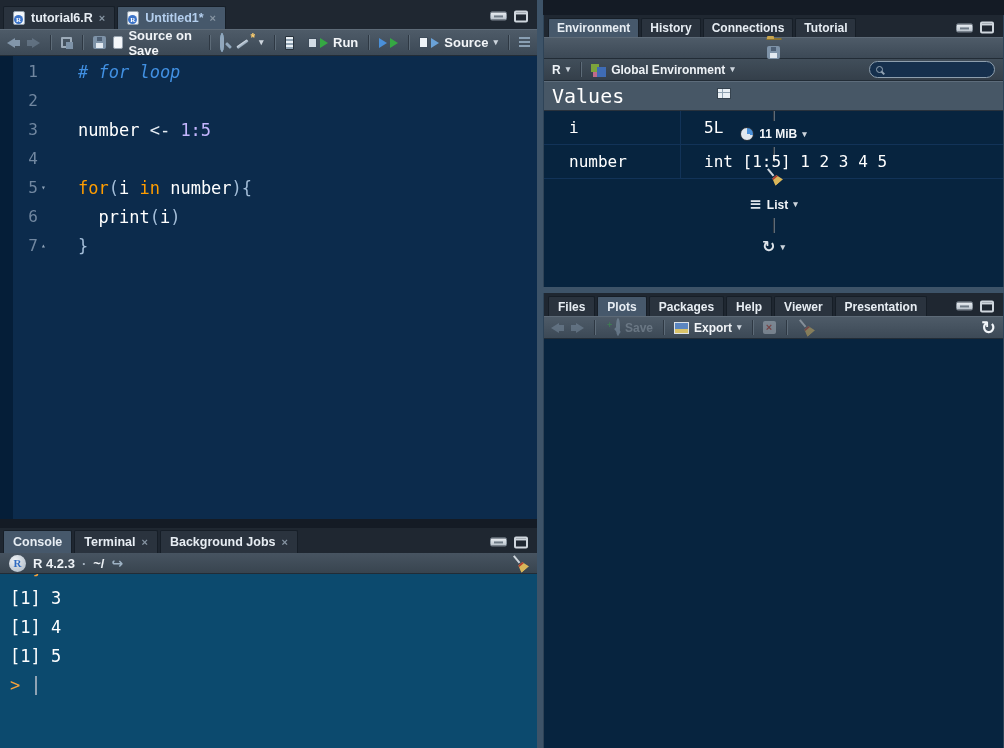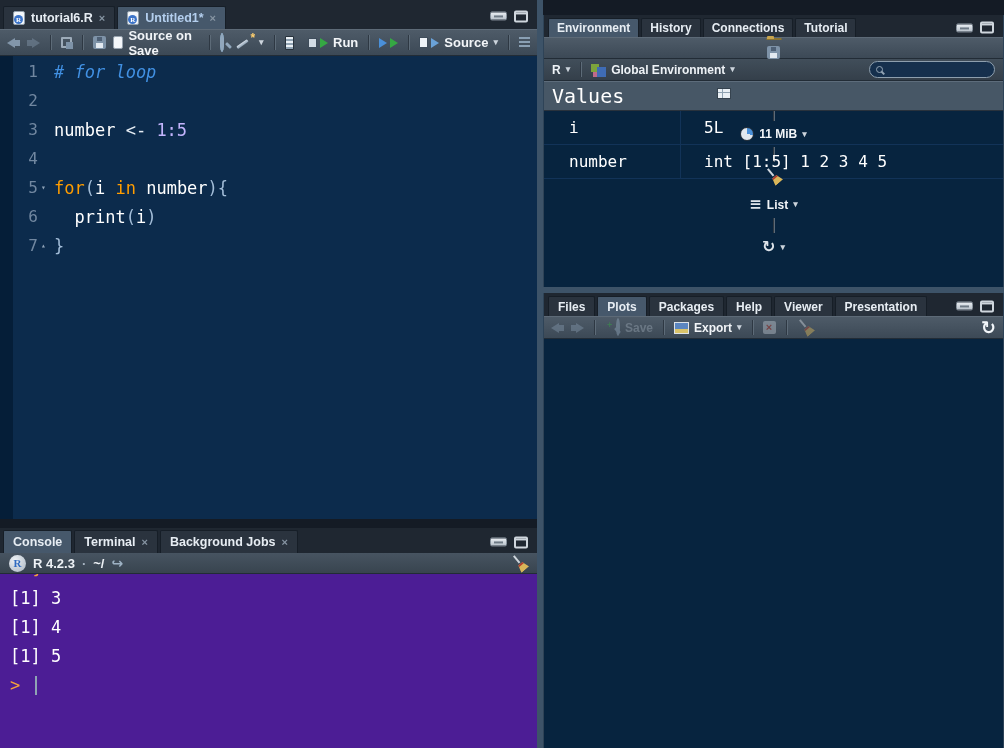--- a/index.html
+++ b/index.html
@@ -107,37 +107,37 @@
   .source-pane { height:519px; display:flex; flex-direction:column; background:#0c2b4c; }
   .source-pane .tabbar { height:29px; }
   .source-toolbar { height:27px; }
   .editor { flex:1; display:flex; font-family:"DejaVu Sans Mono", monospace; font-size:17px; overflow:hidden; background:#0c2b4c; }
   .gutter-strip { width:13px; background:#051e38; flex-shrink:0; }
   .gutter { width:36px; flex-shrink:0; padding-top:1px; }
   .gutter-line { height:29px; display:flex; align-items:center; justify-content:flex-end; }
   .lnum { color:#7187a0; font-size:16px; }
   .fold { width:11px; text-align:center; color:#8fa3b8; font-size:8px; }
   .code { flex:1; padding-top:1px; padding-left:5px; }
-  .code-line { height:29px; display:flex; align-items:center; white-space:pre; }
+  .code-line { height:29px; display:flex; align-items:center; white-space:pre;margin-left:24px; }
   .tok-comment { color:#4190e2; font-style:italic; }
   .tok-keyword { color:#ff9d00; }
   .tok-number  { color:#c4b5fd; }
   .tok-plain   { color:#ffffff; }
   .tok-op      { color:#e6edf4; }
   .tok-paren   { color:#a3bdd8; }
   .statusbar {
     height:19px; background:linear-gradient(#aeb7c0,#919ca7);
     border-top:1px solid #39444f; display:flex; align-items:center;
     font-size:12px; font-weight:bold; color:#16212d; padding:0 9px; gap:10px; flex-shrink:0;
   }
   .statusbar .pos { margin-left:48px; }
 
   
   .gap { height:9px; }
-  .console-pane { height:220px; display:flex; flex-direction:column; background:#4c1d95; }
+  .console-pane { height:220px; display:flex; flex-direction:column; background:#0c4a6e; }
   .console-pane .tabbar { height:25px; }
   .console-header {
     height:21px; background:linear-gradient(#475461,#38444f);
     border-bottom:1px solid #222c36; display:flex; align-items:center;
     padding:0 9px; gap:7px; color:#eef2f6; font-size:13px; font-weight:bold; flex-shrink:0;
   }
   .console-body { flex:1; padding-left:10px; font-family:"DejaVu Sans Mono", monospace; font-size:17px; line-height:29px; color:#fff; overflow:hidden; }
   .clip-line { height:10px; overflow:hidden; position:relative; }
   .clip-line span { position:absolute; top:-20px; left:2px; color:#f7a13a; white-space:pre; }
   .console-line { height:29px; white-space:pre; }

